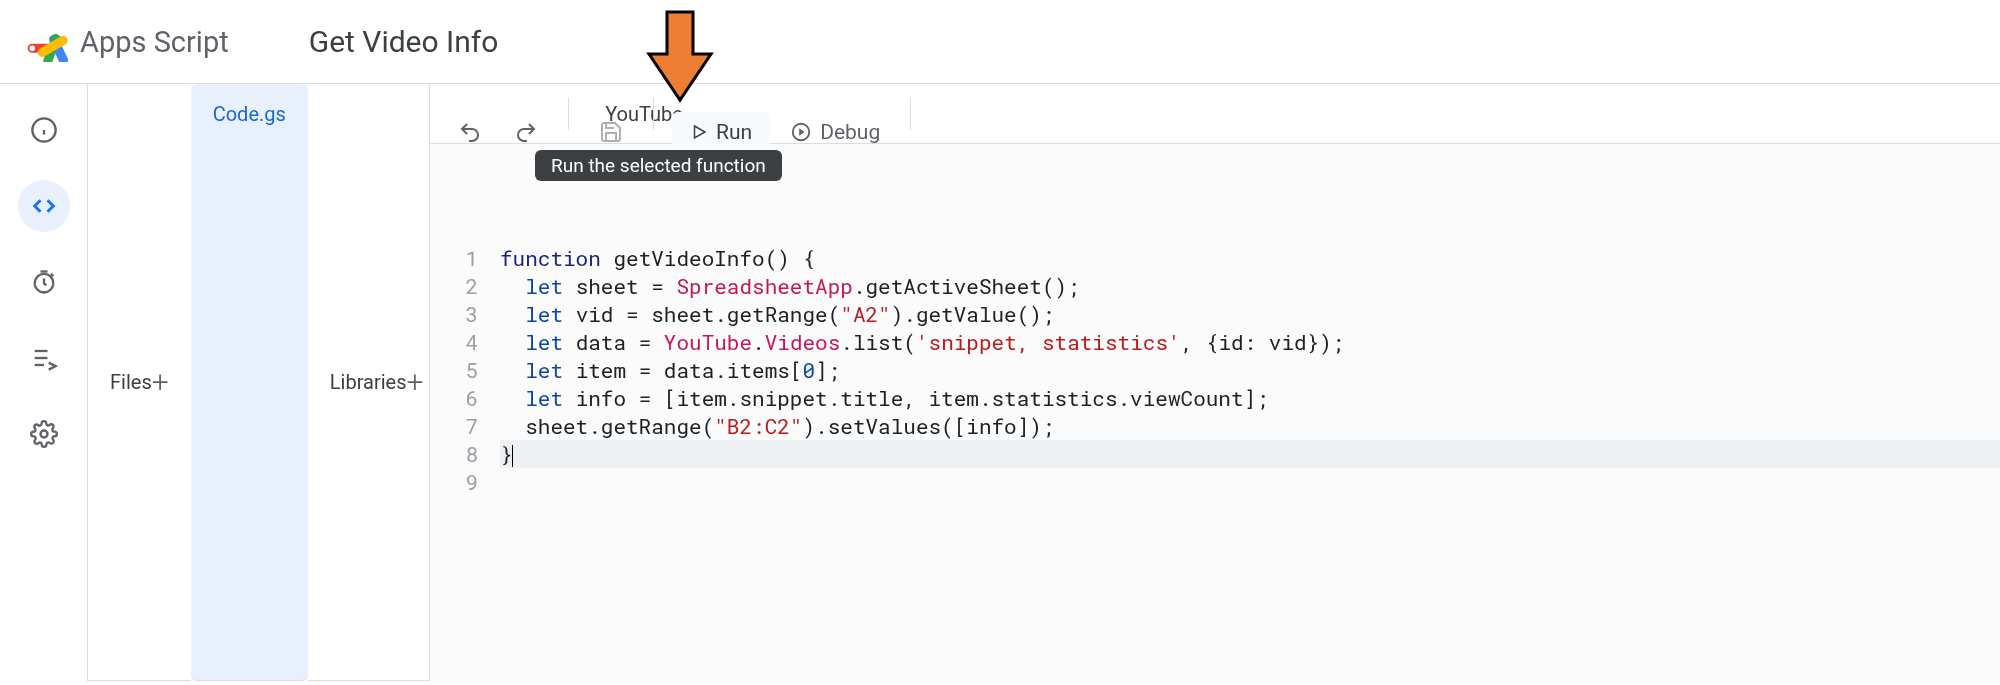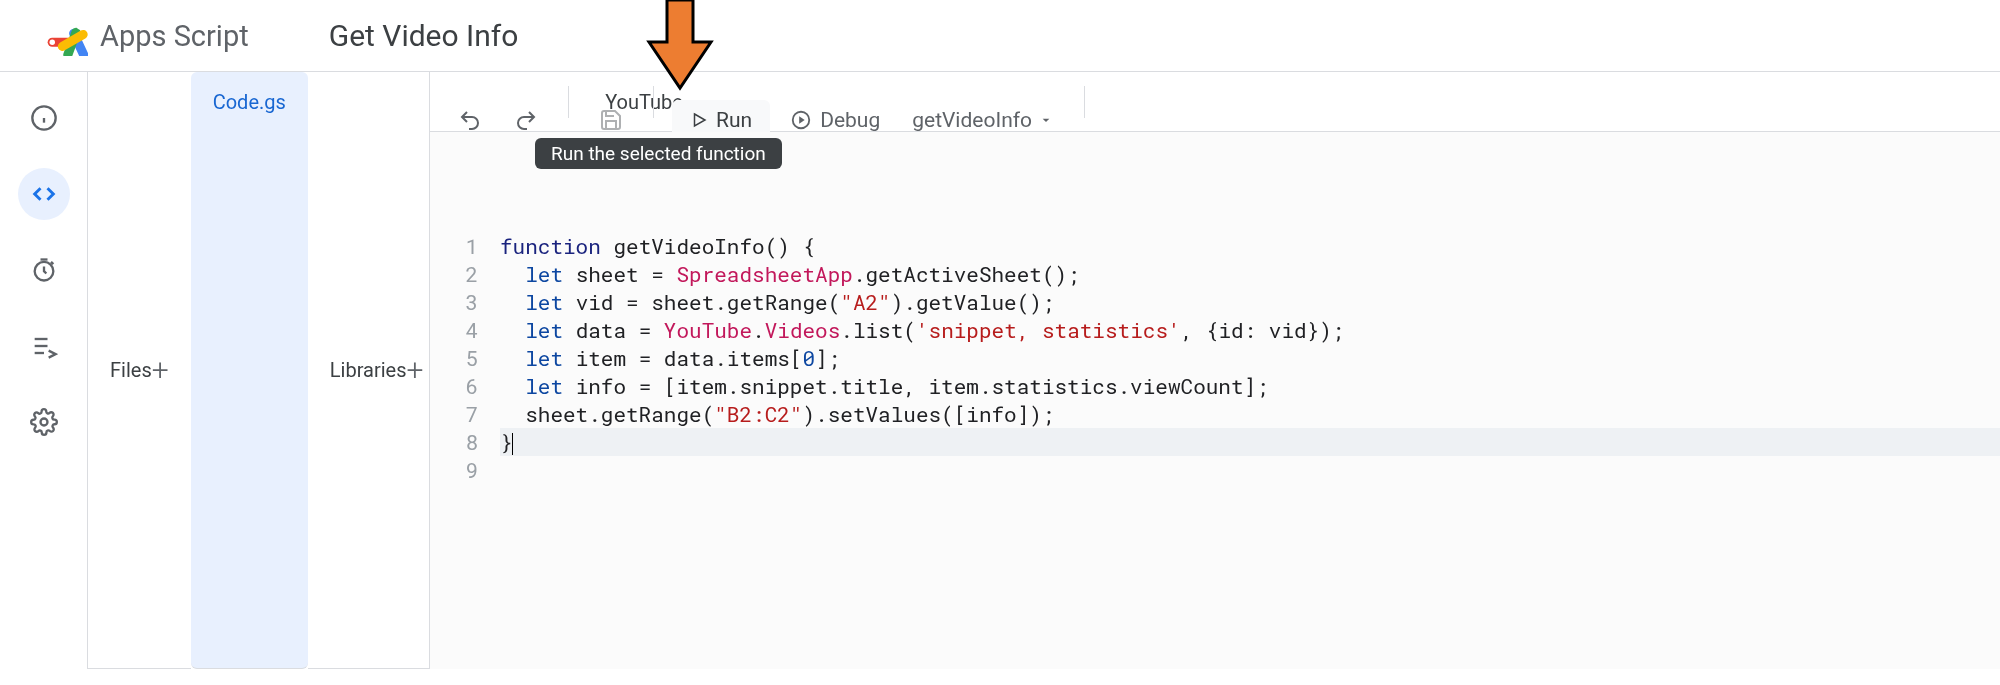--- a/index.html
+++ b/index.html
@@ -7,22 +7,22 @@
     font-family: 'Google Sans', Roboto, Arial, sans-serif;
     background: #fff;
     color: #202124;
     width: 2000px;
     height: 685px;
     overflow: hidden;
   }
   .header {
     display: flex;
     align-items: center;
-    height: 72px;
-    padding: 0 44px;
+    height: 84px;
+    padding: 0 24px;
     border-bottom: 1px solid #dadce0;
     gap: 16px;
   }
   .logo-wrap { display: flex; align-items: center; gap: 12px; }
   .brand { font-size: 29px; color: #5f6368; font-weight: 400; letter-spacing: 0; }
   .project-title { font-size: 30px; color: #3c4043; font-weight: 400; margin-left: 64px; }
   .main { display: flex; height: calc(100% - 88px); }
   .left-rail {
     width: 88px;
     border-right: 1px solid #dadce0;
@@ -253,28 +253,20 @@
       </div>
       <div class="tool-btn">
         <span>
           <svg width="22" height="22" viewBox="0 0 24 24" fill="none" stroke="currentColor" stroke-width="2">
               <circle cx="12" cy="12" r="9"></circle>
               <polygon points="10 8 16 12 10 16 10 8" fill="currentColor" stroke="none"></polygon>
             </svg>
         </span>
         <span>Debug</span>
       </div>
-      <div class="tool-btn fn-select">
-        <span>getVideoInfo</span>
-        <span>
-          <svg width="16" height="16" viewBox="0 0 24 24" fill="currentColor">
-              <path d="M7 10l5 5 5-5z"></path>
-            </svg>
-        </span>
-      </div>
       <div class="tool-sep"></div>
     </div>
 
     <div class="tooltip">Run the selected function</div>
 
     <div class="code-area">
       <div class="gutter" id="gutter">
           <div>1</div>
           <div>2</div>
           <div>3</div>

